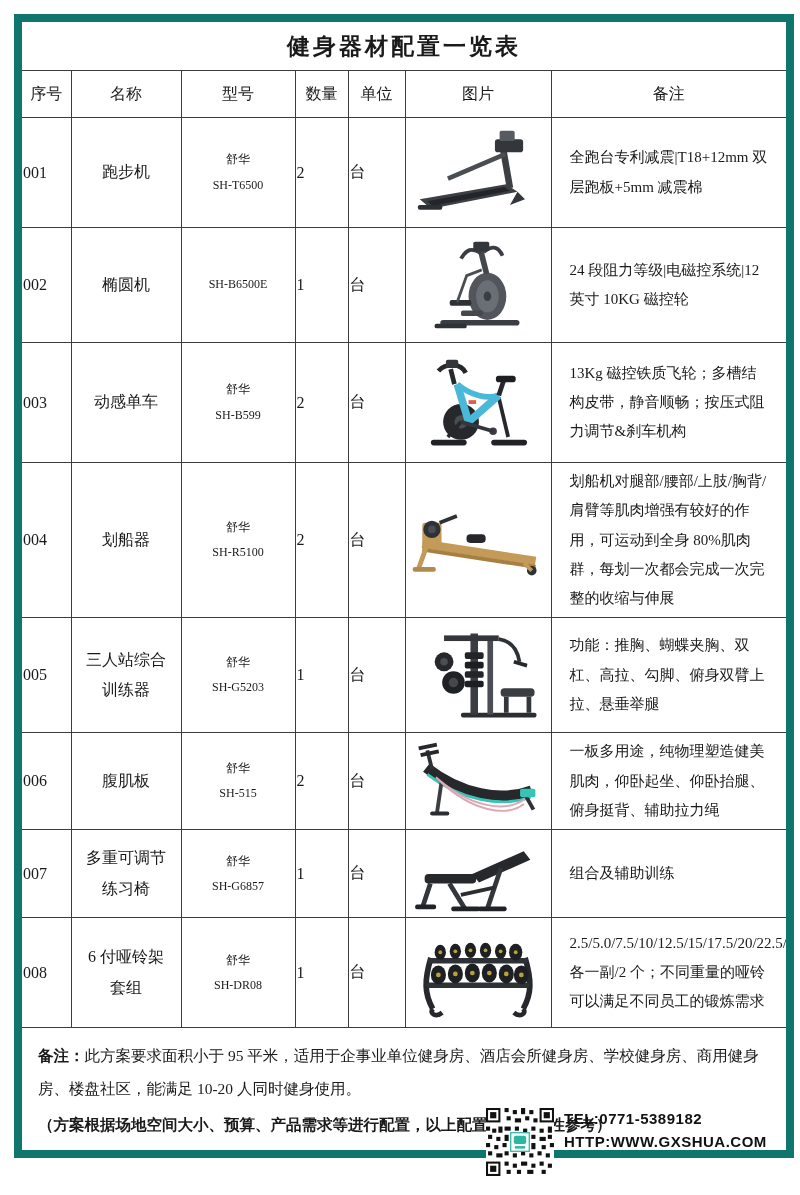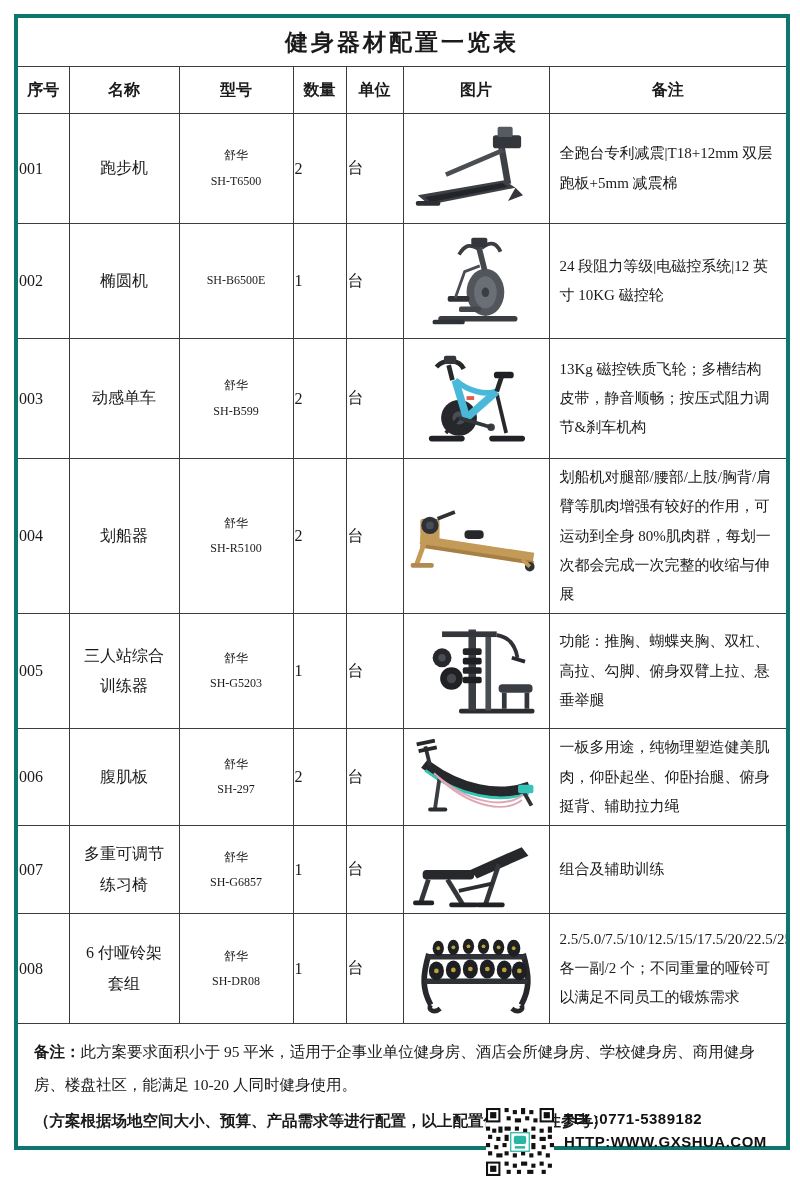--- a/index.html
+++ b/index.html
@@ -1,31 +1,31 @@
 <!DOCTYPE html>
 <html><head>
 <meta charset="utf-8">
 <style>
   html,body{margin:0;padding:0;background:#ffffff;}
   body{width:800px;height:1195px;font-family:"Liberation Serif","DejaVu Serif",serif;color:#1a1a1a;}
   .page{position:relative;width:800px;height:1195px;overflow:hidden;background:#fff;}
 
-  table.main{position:absolute;left:14px;top:14px;width:772px;border-collapse:collapse;table-layout:fixed;border:4px solid #0f766e;}
+  table.main{position:absolute;left:14px;top:14px;width:772px;border-collapse:collapse;table-layout:fixed;border:8px solid #0f766e;}
   table.main td{border:1px solid #3c3c3c;vertical-align:middle;overflow:hidden;}
 
   .title-cell{height:46px;text-align:center;font-size:23px;font-weight:bold;letter-spacing:3px;}
-  tr.head td{height:44px;text-align:center;font-weight:bold;font-size:16px;}
+  tr.head td{height:44px;text-align:center;font-weight:normal;font-size:16px;}
 
   .c-no,.c-qty,.c-unit{text-align:left;font-size:16px;}
   .c-name{text-align:center;font-size:16px;line-height:1.9;padding:0 10px;}
   .c-model{text-align:center;font-size:12px;line-height:2.1;}
   .ml:empty{display:none;}
   .c-img{text-align:center;padding:2px;}
   .c-img svg{display:block;margin:0 auto;}
-  .c-remark{font-size:15px;line-height:1.95;padding:4px 10px;text-align:left;}
+  .c-remark{font-size:15px;line-height:1.95;padding:4px 18px;text-align:left;}
 
   .notes-cell{padding:8px 12px 4px 12px;font-size:15.5px;line-height:2.1;vertical-align:top !important;}
   .notes-cell .bold{font-weight:bold;}
   .notes-cell p{margin:4px;}
 
   .footer{position:absolute;left:486px;top:1108px;display:flex;gap:10px;align-items:flex-start;font-family:"Liberation Sans","DejaVu Sans",sans-serif;}
   .qr{width:68px;height:68px;flex:0 0 auto;}
   .f-text{font-weight:bold;line-height:1.5;color:#111;}
   .f-company{font-size:17px;letter-spacing:1px;}
   .f-tel,.f-url{font-size:15px;letter-spacing:0.5px;}
@@ -213,21 +213,21 @@
         </div>
       </td>
       <td class="c-remark">功能：推胸、蝴蝶夹胸、双杠、高拉、勾脚、俯身双臂上拉、悬垂举腿</td>
     </tr>
 
     <tr style="height:97px">
       <td class="c-no">006</td>
       <td class="c-name">腹肌板</td>
       <td class="c-model">
         <div class="ml">舒华</div>
-        <div class="ml">SH-297</div>
+        <div class="ml">SH-515</div>
       </td>
       <td class="c-qty">2</td>
       <td class="c-unit">台</td>
       <td class="c-img">
         <div>
           <svg width="134" height="88" viewBox="0 0 140 92">
             <path d="M16,32 C52,60 94,68 126,56" stroke="#26282c" stroke-width="11" fill="none"></path>
             <path d="M17,39 C52,66 94,74 125,63" stroke="#35c4b5" stroke-width="3" fill="none"></path>
             <path d="M22,34 L17,14" stroke="#2e3135" stroke-width="4"></path>
             <path d="M8,12 L27,8" stroke="#26282c" stroke-width="4"></path>

